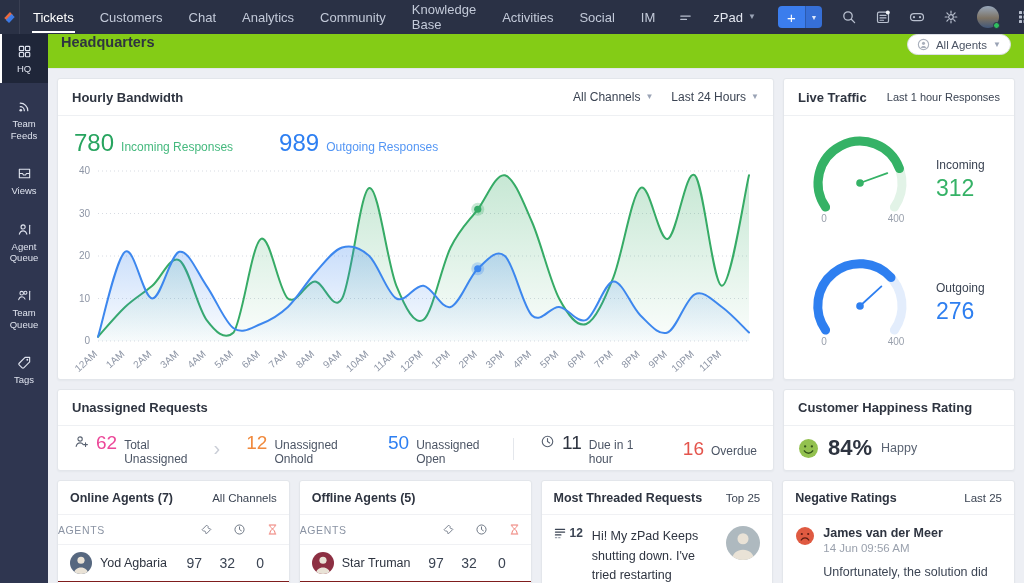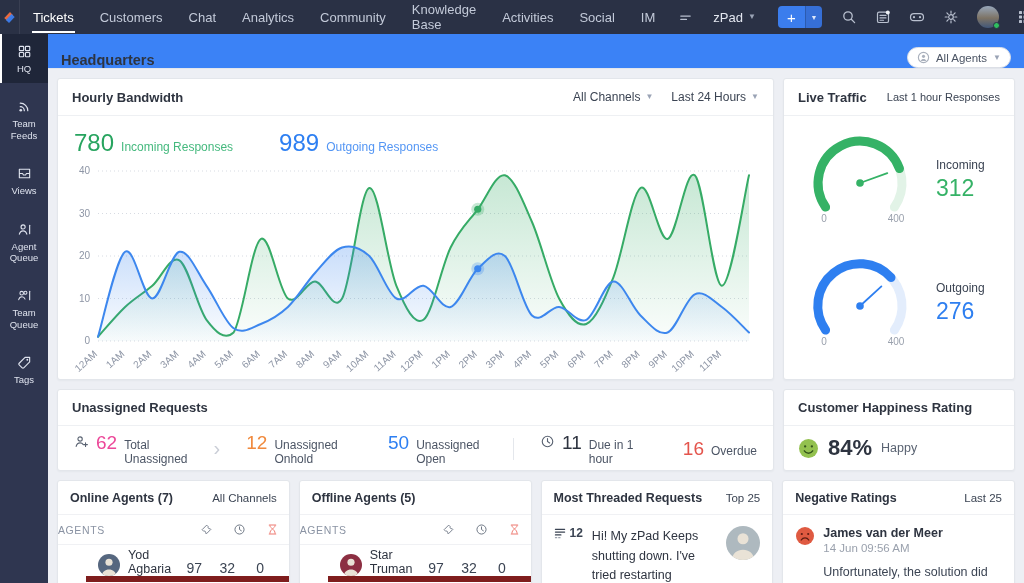--- a/index.html
+++ b/index.html
@@ -32,21 +32,21 @@
   
   .sidebar{position:absolute;top:34px;left:0;bottom:0;width:48px;background:#2f3650;padding-top:0;}
   .side-item{position:relative;display:flex;flex-direction:column;align-items:center;gap:4px;
     padding:10px 2px 9px;color:#dfe3ee;font-size:9.5px;line-height:1.2;text-align:center;cursor:pointer;margin-bottom:6px;}
   .side-item svg{width:15px;height:15px;}
   .side-item.active{background:#1f2639;}
   .side-item.active::before{content:"";position:absolute;left:0;top:0;bottom:0;width:2px;background:#fff;}
 
   
   .main{position:absolute;top:34px;left:48px;right:0;bottom:0;display:flex;flex-direction:column;}
-  .pagehead{height:35px;background:#3b82f6;border-bottom:1px solid #e3e6ec;display:flex;align-items:flex-end;padding:0 13px;flex:none;}
+  .pagehead{height:35px;background:#84cc16;border-bottom:1px solid #e3e6ec;display:flex;align-items:flex-start;padding:0 13px;flex:none;}
   .page-title{font-size:14.5px;font-weight:bold;color:#2e3440;}
   .agents-filter{margin-left:auto;display:flex;align-items:center;gap:6px;border:1px solid #dcdfe6;border-radius:13px;
     background:#fff;padding:3px 9px;font-size:11.5px;color:#4c5565;cursor:pointer;}
   .agents-filter svg{width:13px;height:13px;color:#aab1bd;}
 
   
   .content{flex:1;padding:9px;display:grid;grid-template-columns:1fr 232px;grid-template-rows:302px 82px 140px;gap:9px;overflow:hidden;}
   .card{background:#fff;border:1px solid #e3e6eb;border-radius:3px;box-shadow:0 1px 2px rgba(30,40,60,.04);overflow:hidden;}
   .card-head{display:flex;align-items:center;padding:4px 14px;height:37px;border-bottom:1px solid #eef0f3;flex:none;}
   .card-title{font-size:13px;font-weight:bold;color:#2e3440;}
@@ -87,21 +87,21 @@
 
   
   .mini-head{display:flex;align-items:center;height:33px;padding:0 12px;}
   .mini-title{font-size:12.5px;font-weight:bold;}
   .mini-right{margin-left:auto;font-size:11.5px;color:#3b4453;}
   .tbl-head{display:flex;align-items:center;height:31px;padding:0 0;border-top:1px solid #f0f1f4;border-bottom:1px solid #f0f1f4;}
   .tbl-head .col-label{font-size:10.5px;letter-spacing:.6px;color:#8a93a3;}
   .cols3{margin-left:auto;display:flex;}
   .cols3 > *{width:33px;display:flex;align-items:center;justify-content:center;font-size:14px;color:#3b4453;}
   .tbl-head .cols3 svg{width:13px;height:13px;color:#6b7482;}
-  .agent-row{display:flex;align-items:flex-end;height:37px;padding:0 12px;border-bottom:6px solid #7f1d1d;cursor:pointer;margin-left:28px;}
+  .agent-row{display:flex;align-items:center;height:37px;padding:0 12px;border-bottom:1px solid #7f1d1d;cursor:pointer;}
   .avatar{border-radius:50%;overflow:hidden;flex:none;}
   .agent-name{font-size:12.5px;margin-left:8px;color:#2e3440;}
 
   
   .thread-item{display:flex;gap:9px;padding:11px 12px;cursor:pointer;}
   .thr-count{display:flex;align-items:flex-start;gap:3px;flex:none;color:#3b4453;}
   .thr-count svg{width:13px;height:13px;margin-top:1px;}
   .thr-count b{font-size:12px;}
   .thr-body{flex:1;min-width:0;}
   .thr-text{font-size:12.5px;line-height:1.4;color:#2e3440;}

